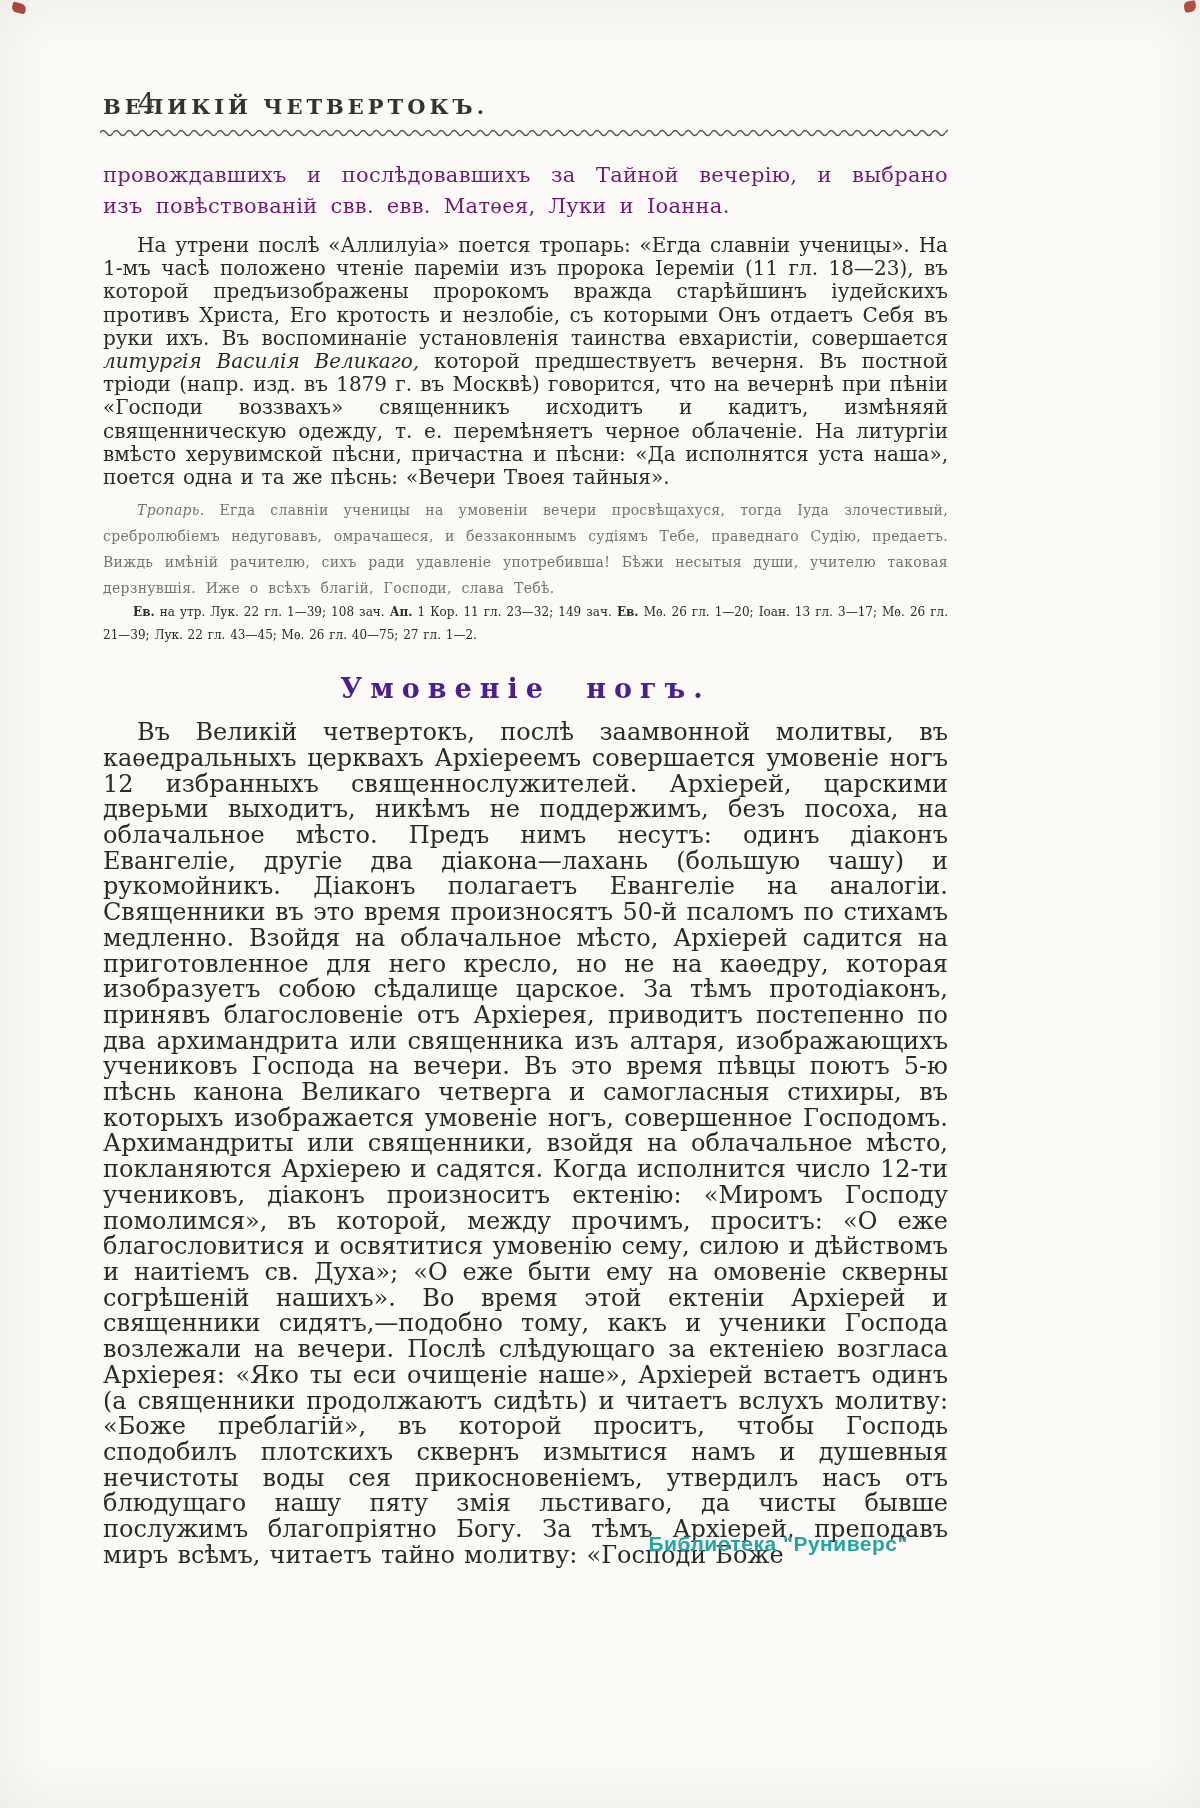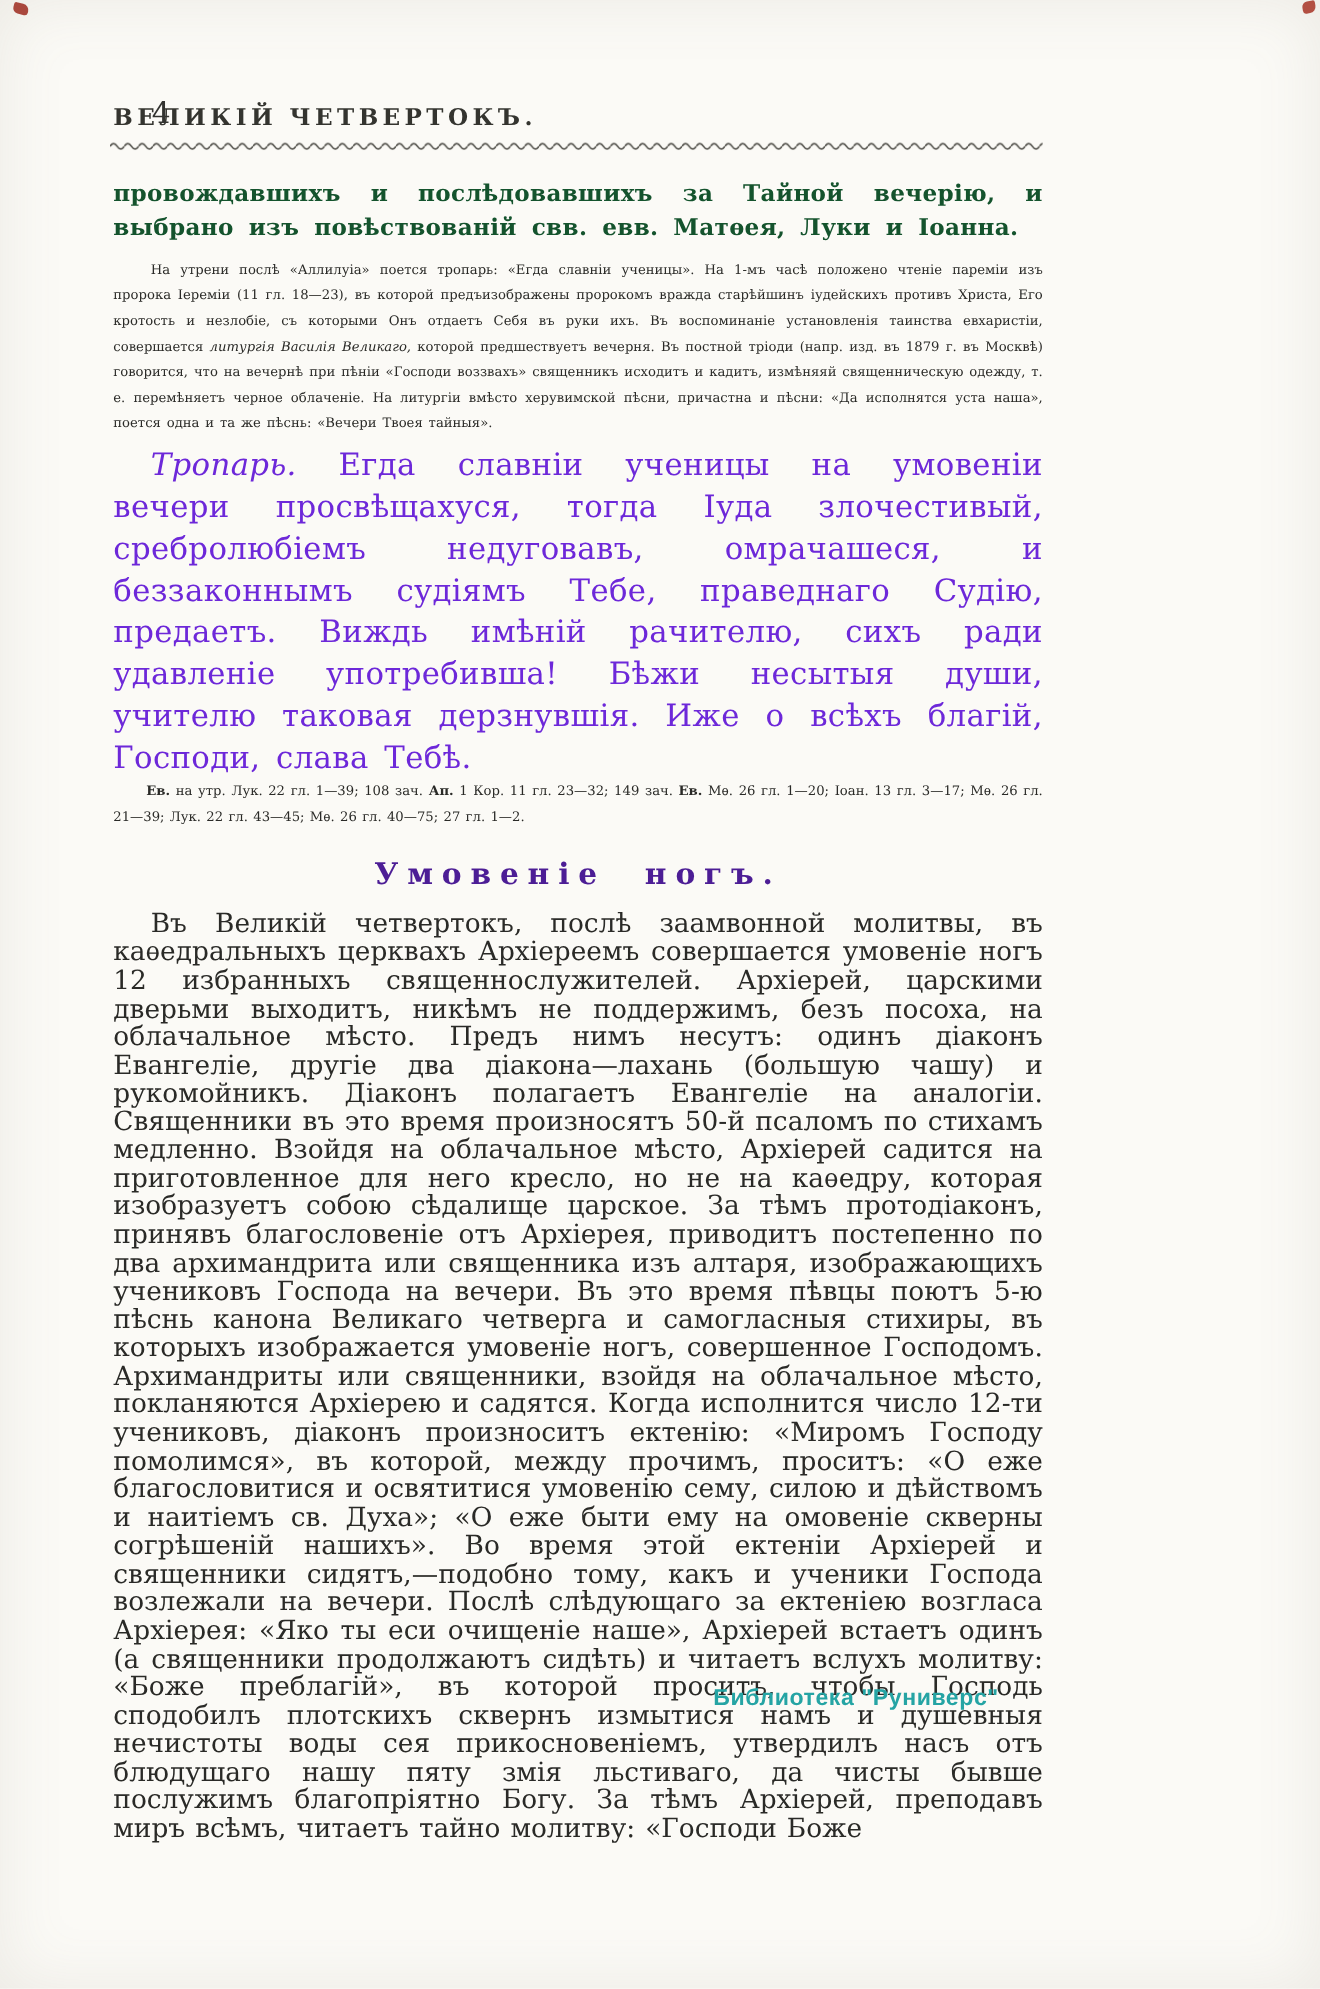--- a/index.html
+++ b/index.html
@@ -33,33 +33,33 @@
     position: absolute; left: 103px; top: 94px; width: 845px;
     text-align: left; font-weight: bold;
     font-size: 21px; letter-spacing: 4px; color: #34342f;
   }
   .wavy { position: absolute; left: 100px; top: 127px; }
   .text-flow { position: absolute; left: 103px; top: 160px; width: 845px; }
   p { text-align: justify; }
   .p-intro {
     font-size: 21px; line-height: 31px;
     word-spacing: 6px; letter-spacing: 0.3px;
-    font-weight: bold; color: #14532d;
+    font-weight: normal; color: #701a75;
   }
   .p-rubric {
     margin-top: 12px;
-    font-size: 12px; line-height: 23.2px;
+    font-size: 20px; line-height: 23.2px;
     text-indent: 34px; word-spacing: 1.5px;
   }
   .i { font-style: italic; }
   .b { font-weight: bold; }
   .p-large {
-    font-size: 28px; line-height: 38px;
+    font-size: 14px; line-height: 26px;
     text-indent: 34px; word-spacing: 5px; letter-spacing: 0.3px;
-    color: #6d28d9;
+    color: #737373;
   }
   .p-troparion { margin-top: 8px; }
   .p-kontakion { margin-top: 6px; }
   .p-refs {
     font-size: 12px; line-height: 23px;
     text-indent: 30px; word-spacing: 1px;
   }
   .section-title {
     margin-top: 26px;
     text-align: center; font-weight: bold;

